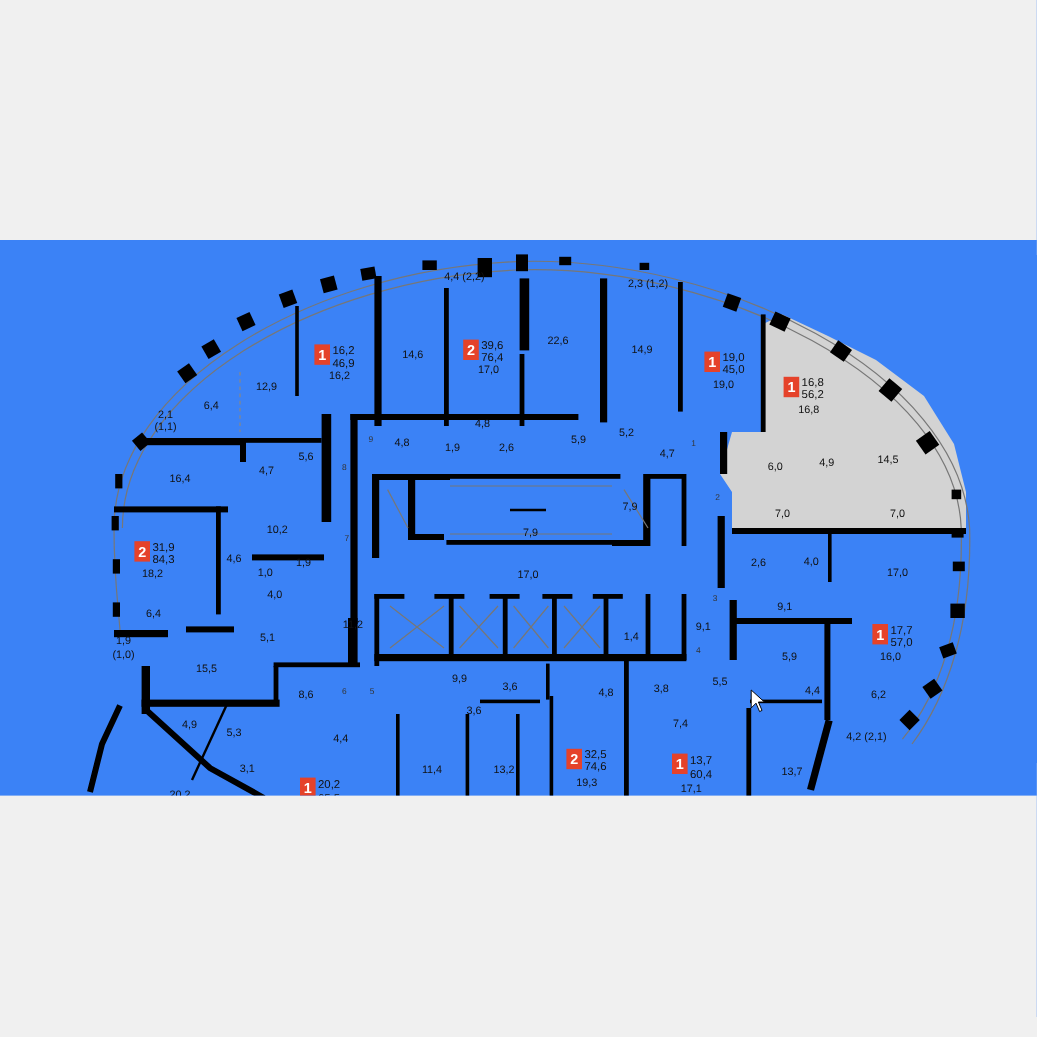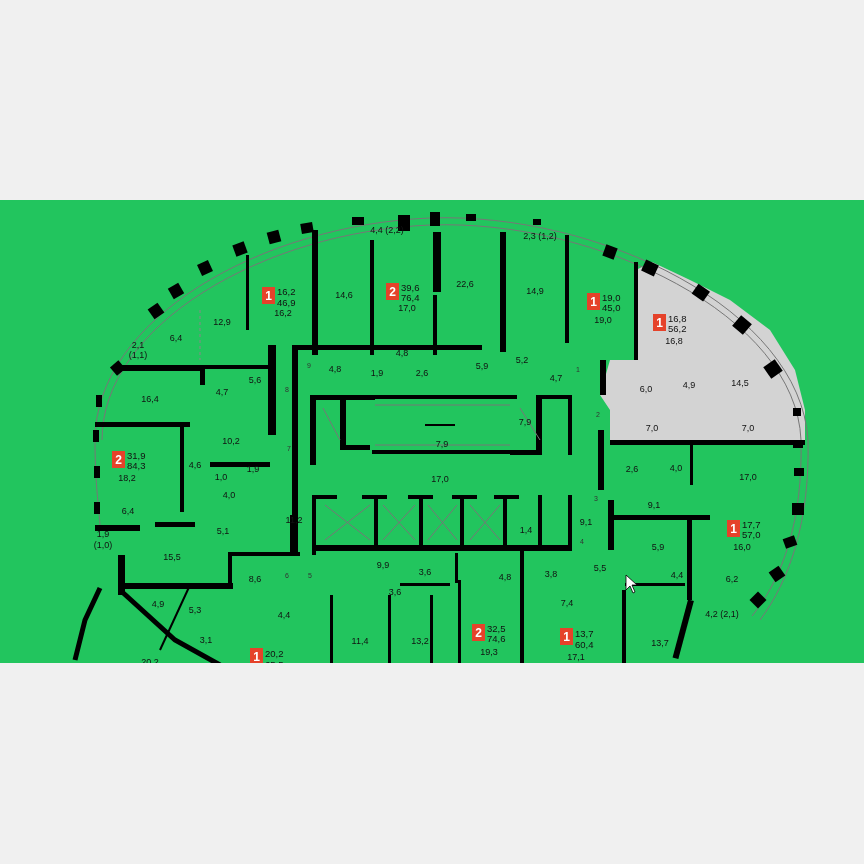--- a/index.html
+++ b/index.html
@@ -1,17 +1,17 @@
 <!DOCTYPE html>
 <html><head>
 <meta charset="utf-8">
 <style>
   html, body { margin: 0; padding: 0; }
   body { width: 864px; height: 864px; background: #f0f0f0; overflow: hidden; position: relative; font-family: "Liberation Sans", sans-serif; }
-  #plan-frame { position: absolute; left: 0; top: 200px; width: 864px; height: 463px; background: #22c55e; overflow: hidden; }
+  #plan-frame { position: absolute; left: 0; top: 200px; width: 864px; height: 463px; background: #3b82f6; overflow: hidden; }
   #plan-svg { position: absolute; left: 0; top: -200px; width: 864px; height: 864px; }
   .wall { fill: #000; }
   .thin { stroke: #000; stroke-width: 2; fill: none; }
   .thick { stroke: #000; stroke-width: 5; fill: none; }
   .hair { stroke: #777; stroke-width: 1; fill: none; }
   .dash { stroke: #888; stroke-width: 1; stroke-dasharray: 3 3; fill: none; }
   .sel { fill: #d3d3d3; }
   .room-lbl { font-size: 9px; fill: #111; text-anchor: middle; font-family: "Liberation Sans", sans-serif; }
   .small-lbl { font-size: 7px; fill: #333; text-anchor: middle; font-family: "Liberation Sans", sans-serif; }
   .badge-bg { fill: #e5422a; }

